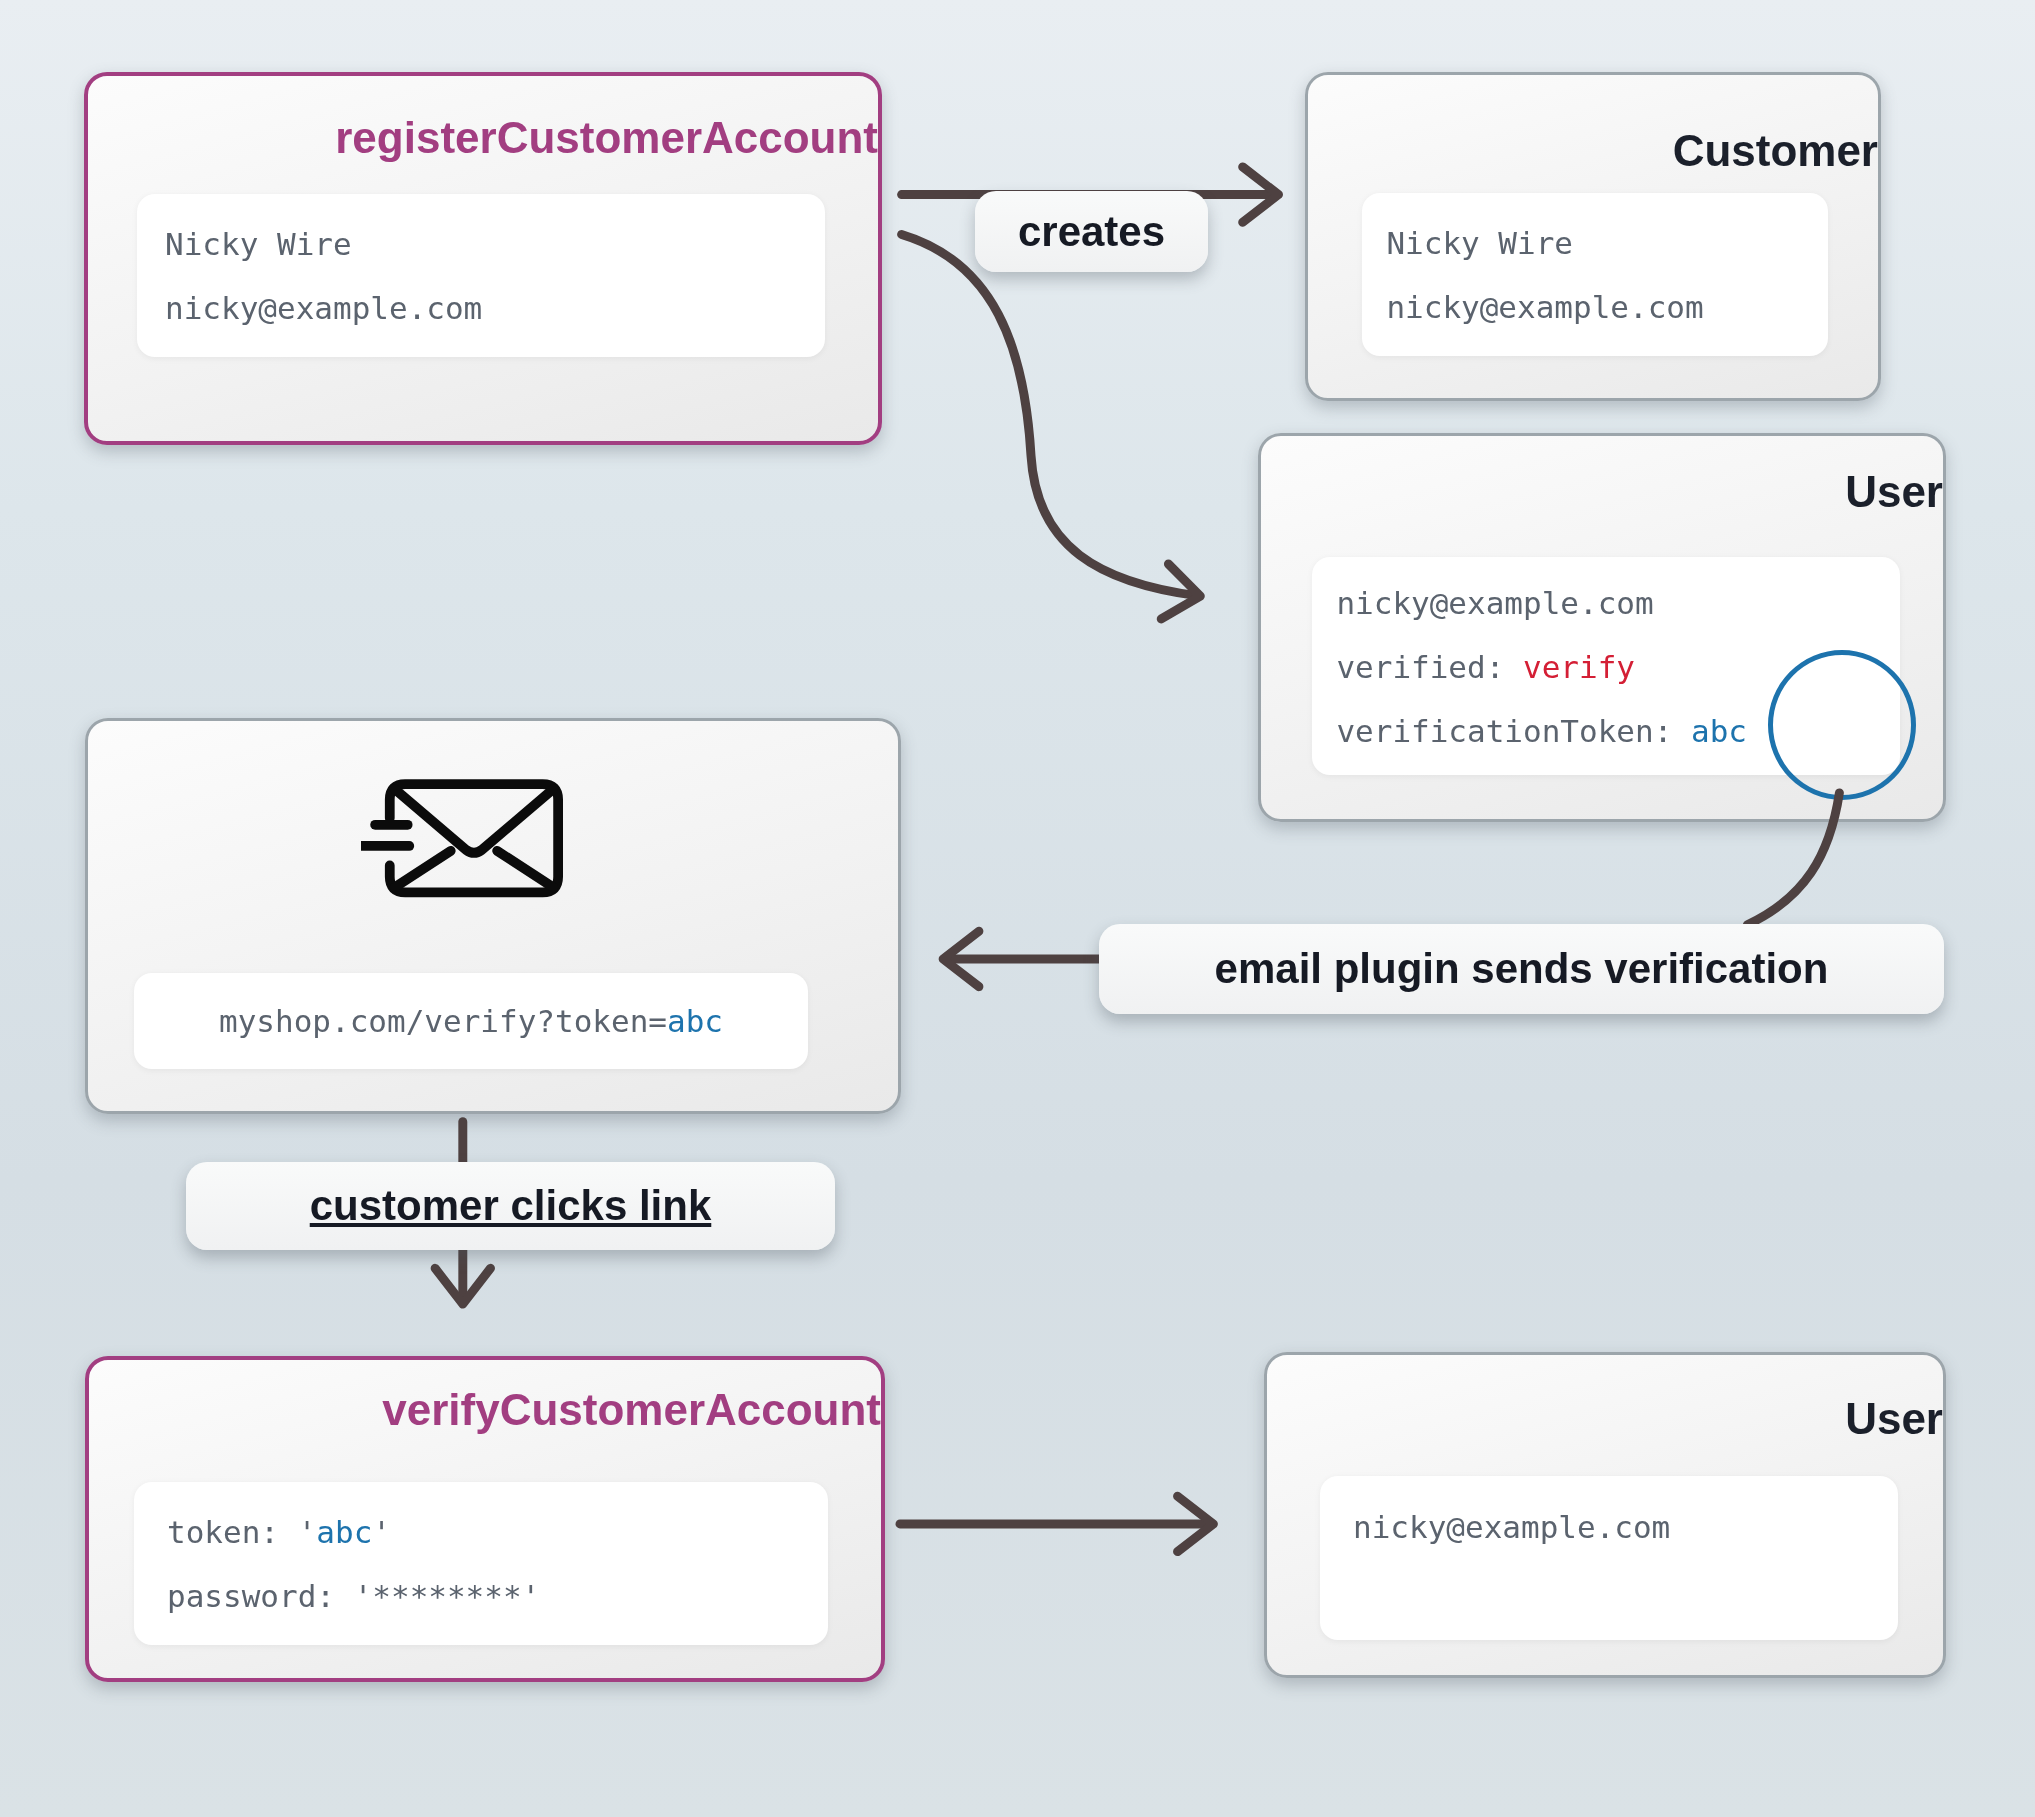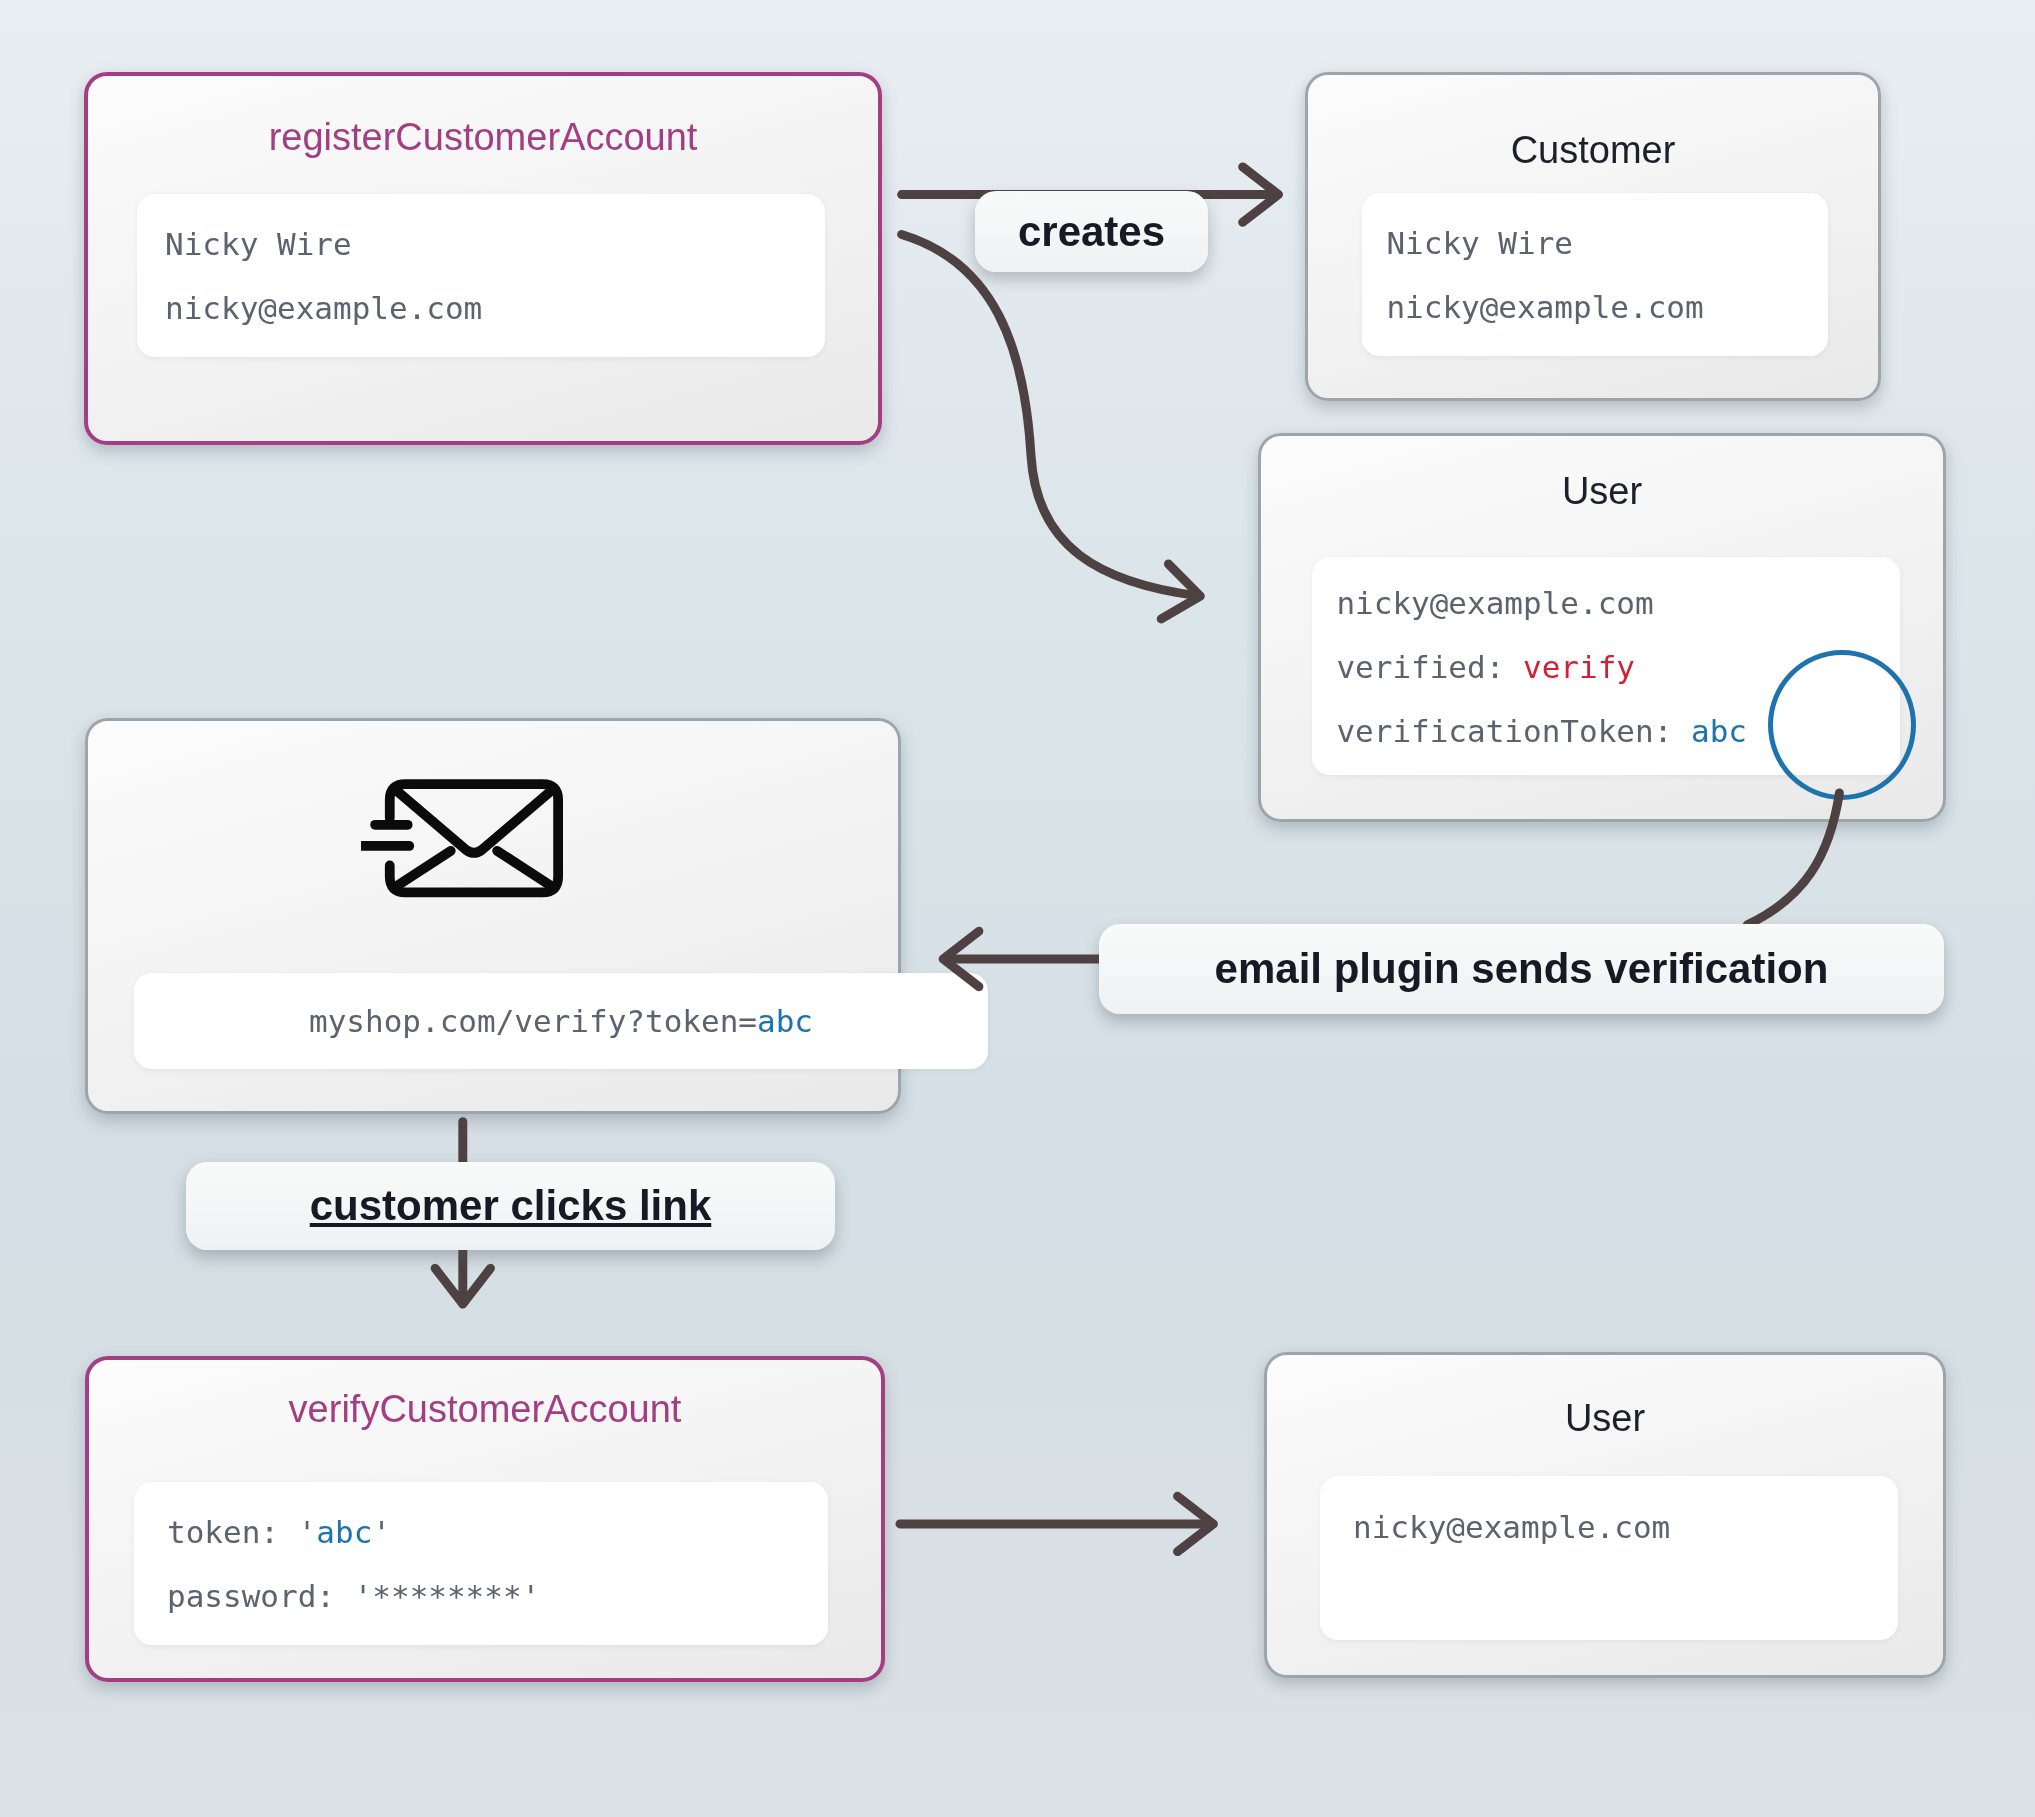--- a/index.html
+++ b/index.html
@@ -10,21 +10,21 @@
   }
   .card{
     position:absolute;border-radius:23px;
     background:linear-gradient(165deg,#fcfcfc 0%,#f2f2f2 55%,#e9e9e9 100%);
     box-shadow:0 6.5px 16.3px rgba(70,80,90,.28);
     box-sizing:border-box;
   }
   .card.gray{border:3.3px solid #9ca5ab;}
   .card.purple{border:4.1px solid #a23e81;}
   .card-title{
-    text-align:center;font-weight:normal;font-size:38px;line-height:61px;
+    text-align:right;font-weight:bold;font-size:44px;line-height:61px;
     color:#1b202b;letter-spacing:0;
   }
   .card.purple .card-title{color:#a23e81;}
   .code{
     position:absolute;background:#ffffff;border-radius:18px;
     box-shadow:0 1.6px 6.5px rgba(0,0,0,.05);
     font-family:"DejaVu Sans Mono",monospace;font-size:31px;line-height:64px;
     color:#5b636e;box-sizing:border-box;white-space:nowrap;
   }
   .red{color:#d41f35;}
@@ -95,21 +95,21 @@
   <svg class="mail-icon" style="left:273px;top:55px;" width="208" height="122" viewBox="0 0 255 150">
     <g fill="none" stroke="#0b0b0b" stroke-width="12" stroke-linecap="round" stroke-linejoin="round">
       <path d="M 35 52 L 35 29 Q 35 10 54 10 L 223 10 Q 242 10 242 29 L 242 124 Q 242 143 223 143 L 54 143 Q 35 143 35 124 L 35 110"></path>
       <path d="M 41 16 L 129 91 Q 138.5 98 148 91 L 236 16"></path>
       <path d="M 41 137 L 110 92"></path>
       <path d="M 236 137 L 167 92"></path>
       <path d="M 17 60 L 57 60"></path>
       <path d="M 0 86 L 59 86"></path>
     </g>
   </svg>
-  <div class="code" style="left:46px;top:252px;width:854px;height:96px;display:flex;align-items:center;justify-content:center;">
+  <div class="code" style="left:46px;top:252px;width:674px;height:96px;display:flex;align-items:center;justify-content:center;">
       <span>myshop.com/verify?token=</span>
       <span class="blue">abc</span>
     </div>
 </div>
 
 <div class="card purple" style="left:85px;top:1356px;width:800px;height:326px;">
   <div class="card-title" style="padding-top:19px;">verifyCustomerAccount</div>
   <div class="code" style="left:45px;top:122px;width:694px;height:163px;padding:18px 0 0 33px;">
     <div><span>token: </span><span>'</span><span class="blue">abc</span><span>'</span></div>
     <div><span>password: </span><span>'********'</span></div>

